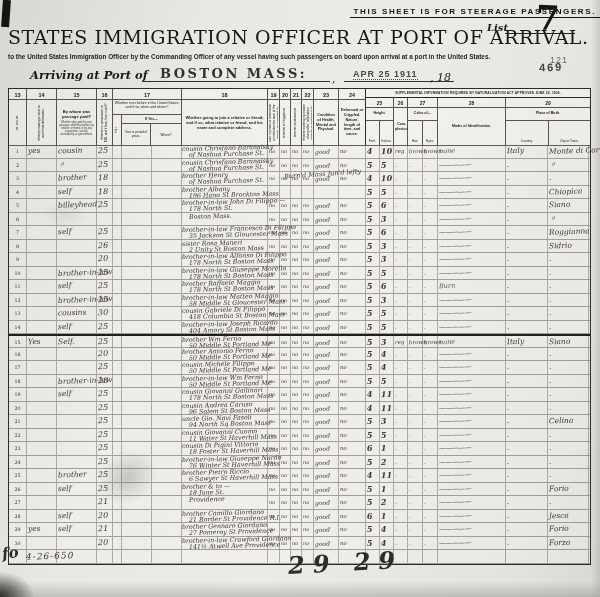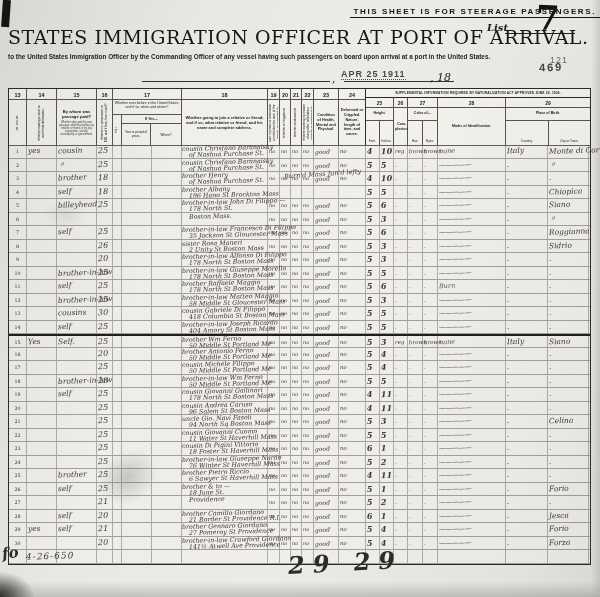--- a/index.html
+++ b/index.html
@@ -15,21 +15,21 @@
   .list-number{top:-2px;left:536px;font:bold 34px "DejaVu Serif",serif;color:#141414;transform:rotate(2deg);}
   .stamp-256{top:55px;left:550px;font:9px "Liberation Sans",sans-serif;color:#6a6964;letter-spacing:1px;}
   .main-title{top:26px;left:8px;font:19px "DejaVu Serif",serif;letter-spacing:.5px;white-space:nowrap;color:#161614;}
   .subtitle{top:53px;left:8px;width:584px;font:bold 6.4px "Liberation Sans",sans-serif;color:#242422;white-space:nowrap;}
   .stamp-469{top:61px;left:539px;font:bold 11px "Liberation Sans",sans-serif;color:#45443f;letter-spacing:2px;transform:rotate(-2deg);}
   .arriving{top:68px;left:30px;font:italic bold 11.5px "DejaVu Serif",serif;color:#1a1a18;}
   .port-line1{top:81px;left:142px;width:188px;border-bottom:1px solid #33322e;}
   .port-stamp{top:66px;left:160px;font:13px "DejaVu Serif",serif;letter-spacing:2.5px;color:#33312c;font-weight:bold;}
   .comma1{top:72px;left:332px;font:11px "DejaVu Serif",serif;}
   .port-line2{top:81px;left:344px;width:82px;border-bottom:1px solid #33322e;}
-  .date-stamp{top:69px;left:341px;font:bold 9px "Liberation Sans",sans-serif;color:#4a4a44;letter-spacing:1px;border-bottom:1px dotted #4a4a44;}
+  .date-stamp{top:69px;left:353px;font:bold 9px "Liberation Sans",sans-serif;color:#4a4a44;letter-spacing:1px;border-bottom:1px dotted #4a4a44;}
   .year-printed{top:71px;left:430px;font:italic 11px "DejaVu Serif",serif;}
   .year-line{top:81px;left:426px;width:28px;border-bottom:1px solid #33322e;}
   
   .thead{left:8px;top:88px;width:581px;height:56px;display:flex;border:1px solid #2b2a26;background:rgba(250,250,246,.4);box-sizing:content-box;}
   .hL{display:flex;width:357px;}
   .hcol{border-right:1px solid #56544b;display:flex;flex-direction:column;box-sizing:border-box;}
   .w-n{width:18px}.w-c14{width:30px}.w-c15{width:40px}.w-c16{width:16px}.w-c17{width:69px}.w-c18{width:86px}
   .w-c19{width:12px}.w-c20{width:11px}.w-c21{width:11px}.w-c22{width:12px}.w-c23{width:25px}.w-c24{width:27px;border-right:1px solid #2b2a26;}
   .hnum{height:11px;border-bottom:1px solid #56544b;font:bold 5.5px "Liberation Sans",sans-serif;text-align:center;padding-top:3px;box-sizing:border-box;color:#222;}
   .hlab{flex:1;font:3.8px/1.3 "Liberation Sans",sans-serif;text-align:center;padding:1px;overflow:hidden;display:flex;}
@@ -107,21 +107,23 @@
   <div class="abs smudge2"></div>
 
   <div class="abs banner"><span>THIS SHEET IS FOR STEERAGE PASSENGERS.</span></div>
   <div class="abs list-label">List</div>
   <div class="abs list-underline"></div>
   <div class="abs list-number">7</div>
   <div class="abs stamp-256">121</div>
   <div class="abs main-title">STATES IMMIGRATION OFFICER AT PORT OF ARRIVAL.</div>
   <div class="abs subtitle">to the United States Immigration Officer by the Commanding Officer of any vessel having such passengers on board upon arrival at a port in the United States.</div>
   <div class="abs stamp-469">469</div>
+  <div class="abs arriving">Arriving at Port of</div>
   <div class="abs port-line1"></div>
+  <div class="abs port-stamp">BOSTON MASS:</div>
   <div class="abs comma1">,</div>
   <div class="abs port-line2"></div>
   <div class="abs date-stamp">APR 25 1911</div>
   <div class="abs year-line"></div>
   <div class="abs year-printed">, 18</div>
 
   <div class="abs thead">
     <div class="hL">
       <div class="hcol w-n">
         <div class="hnum">13</div>

